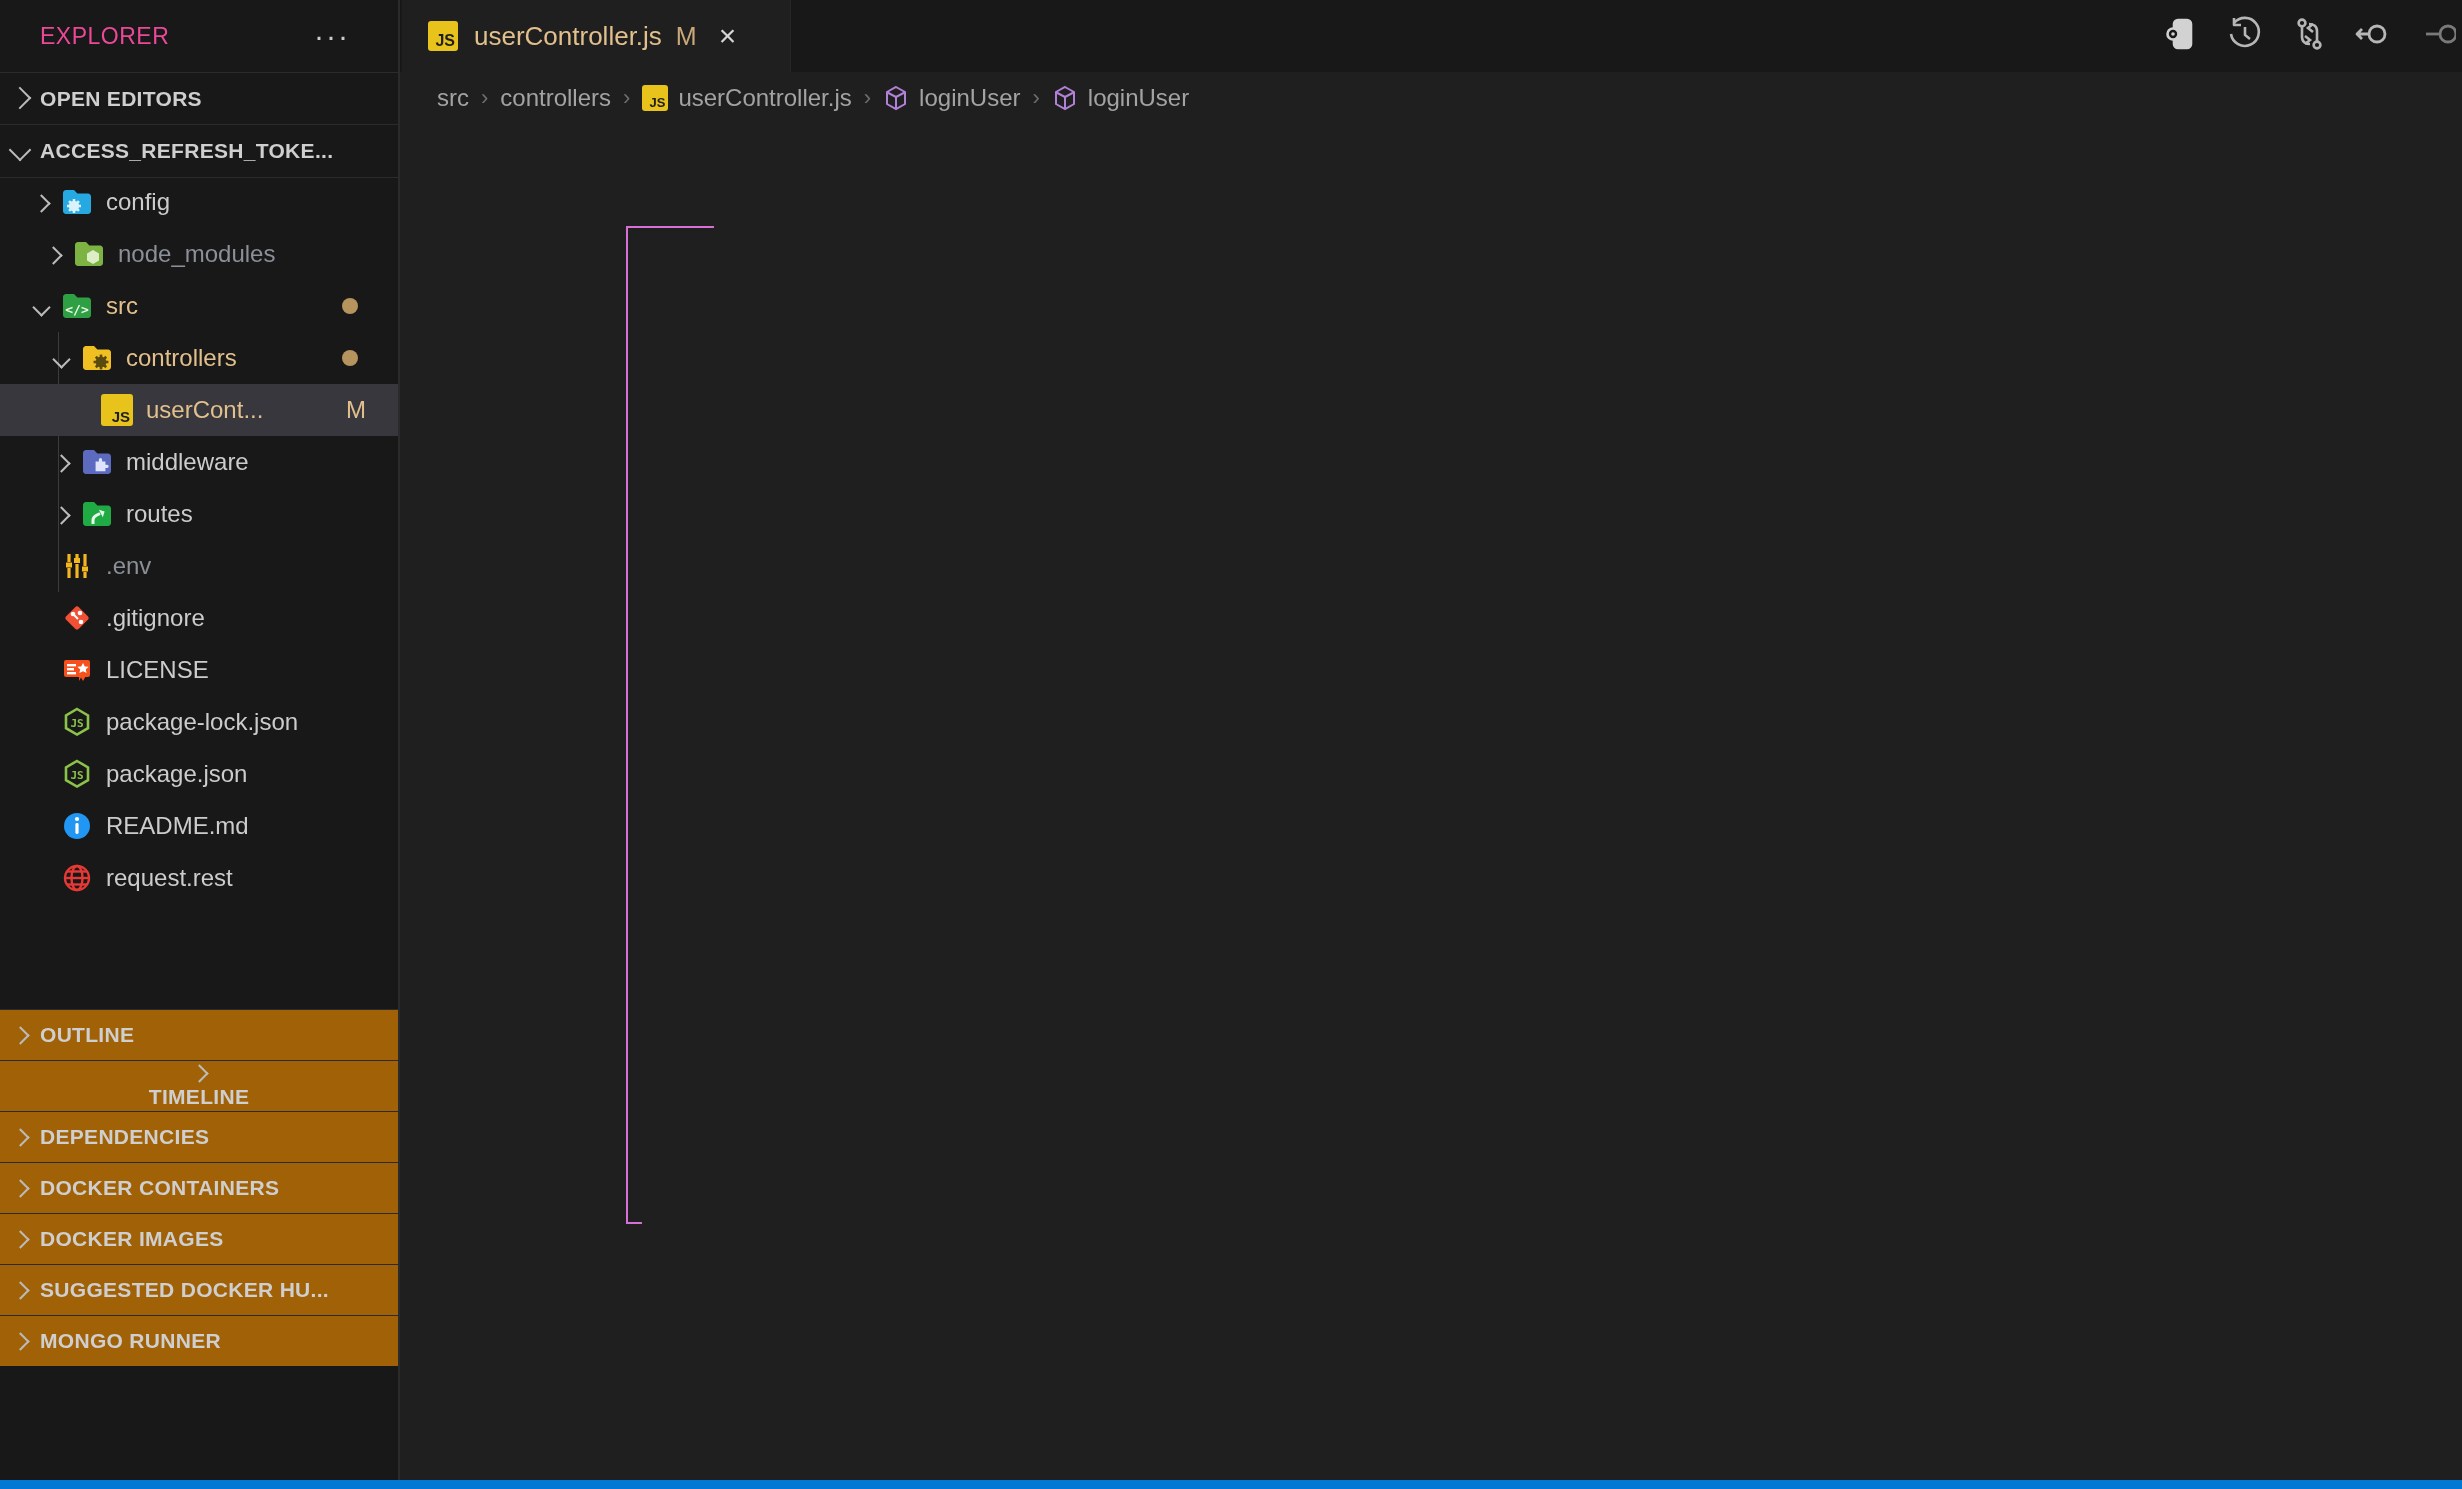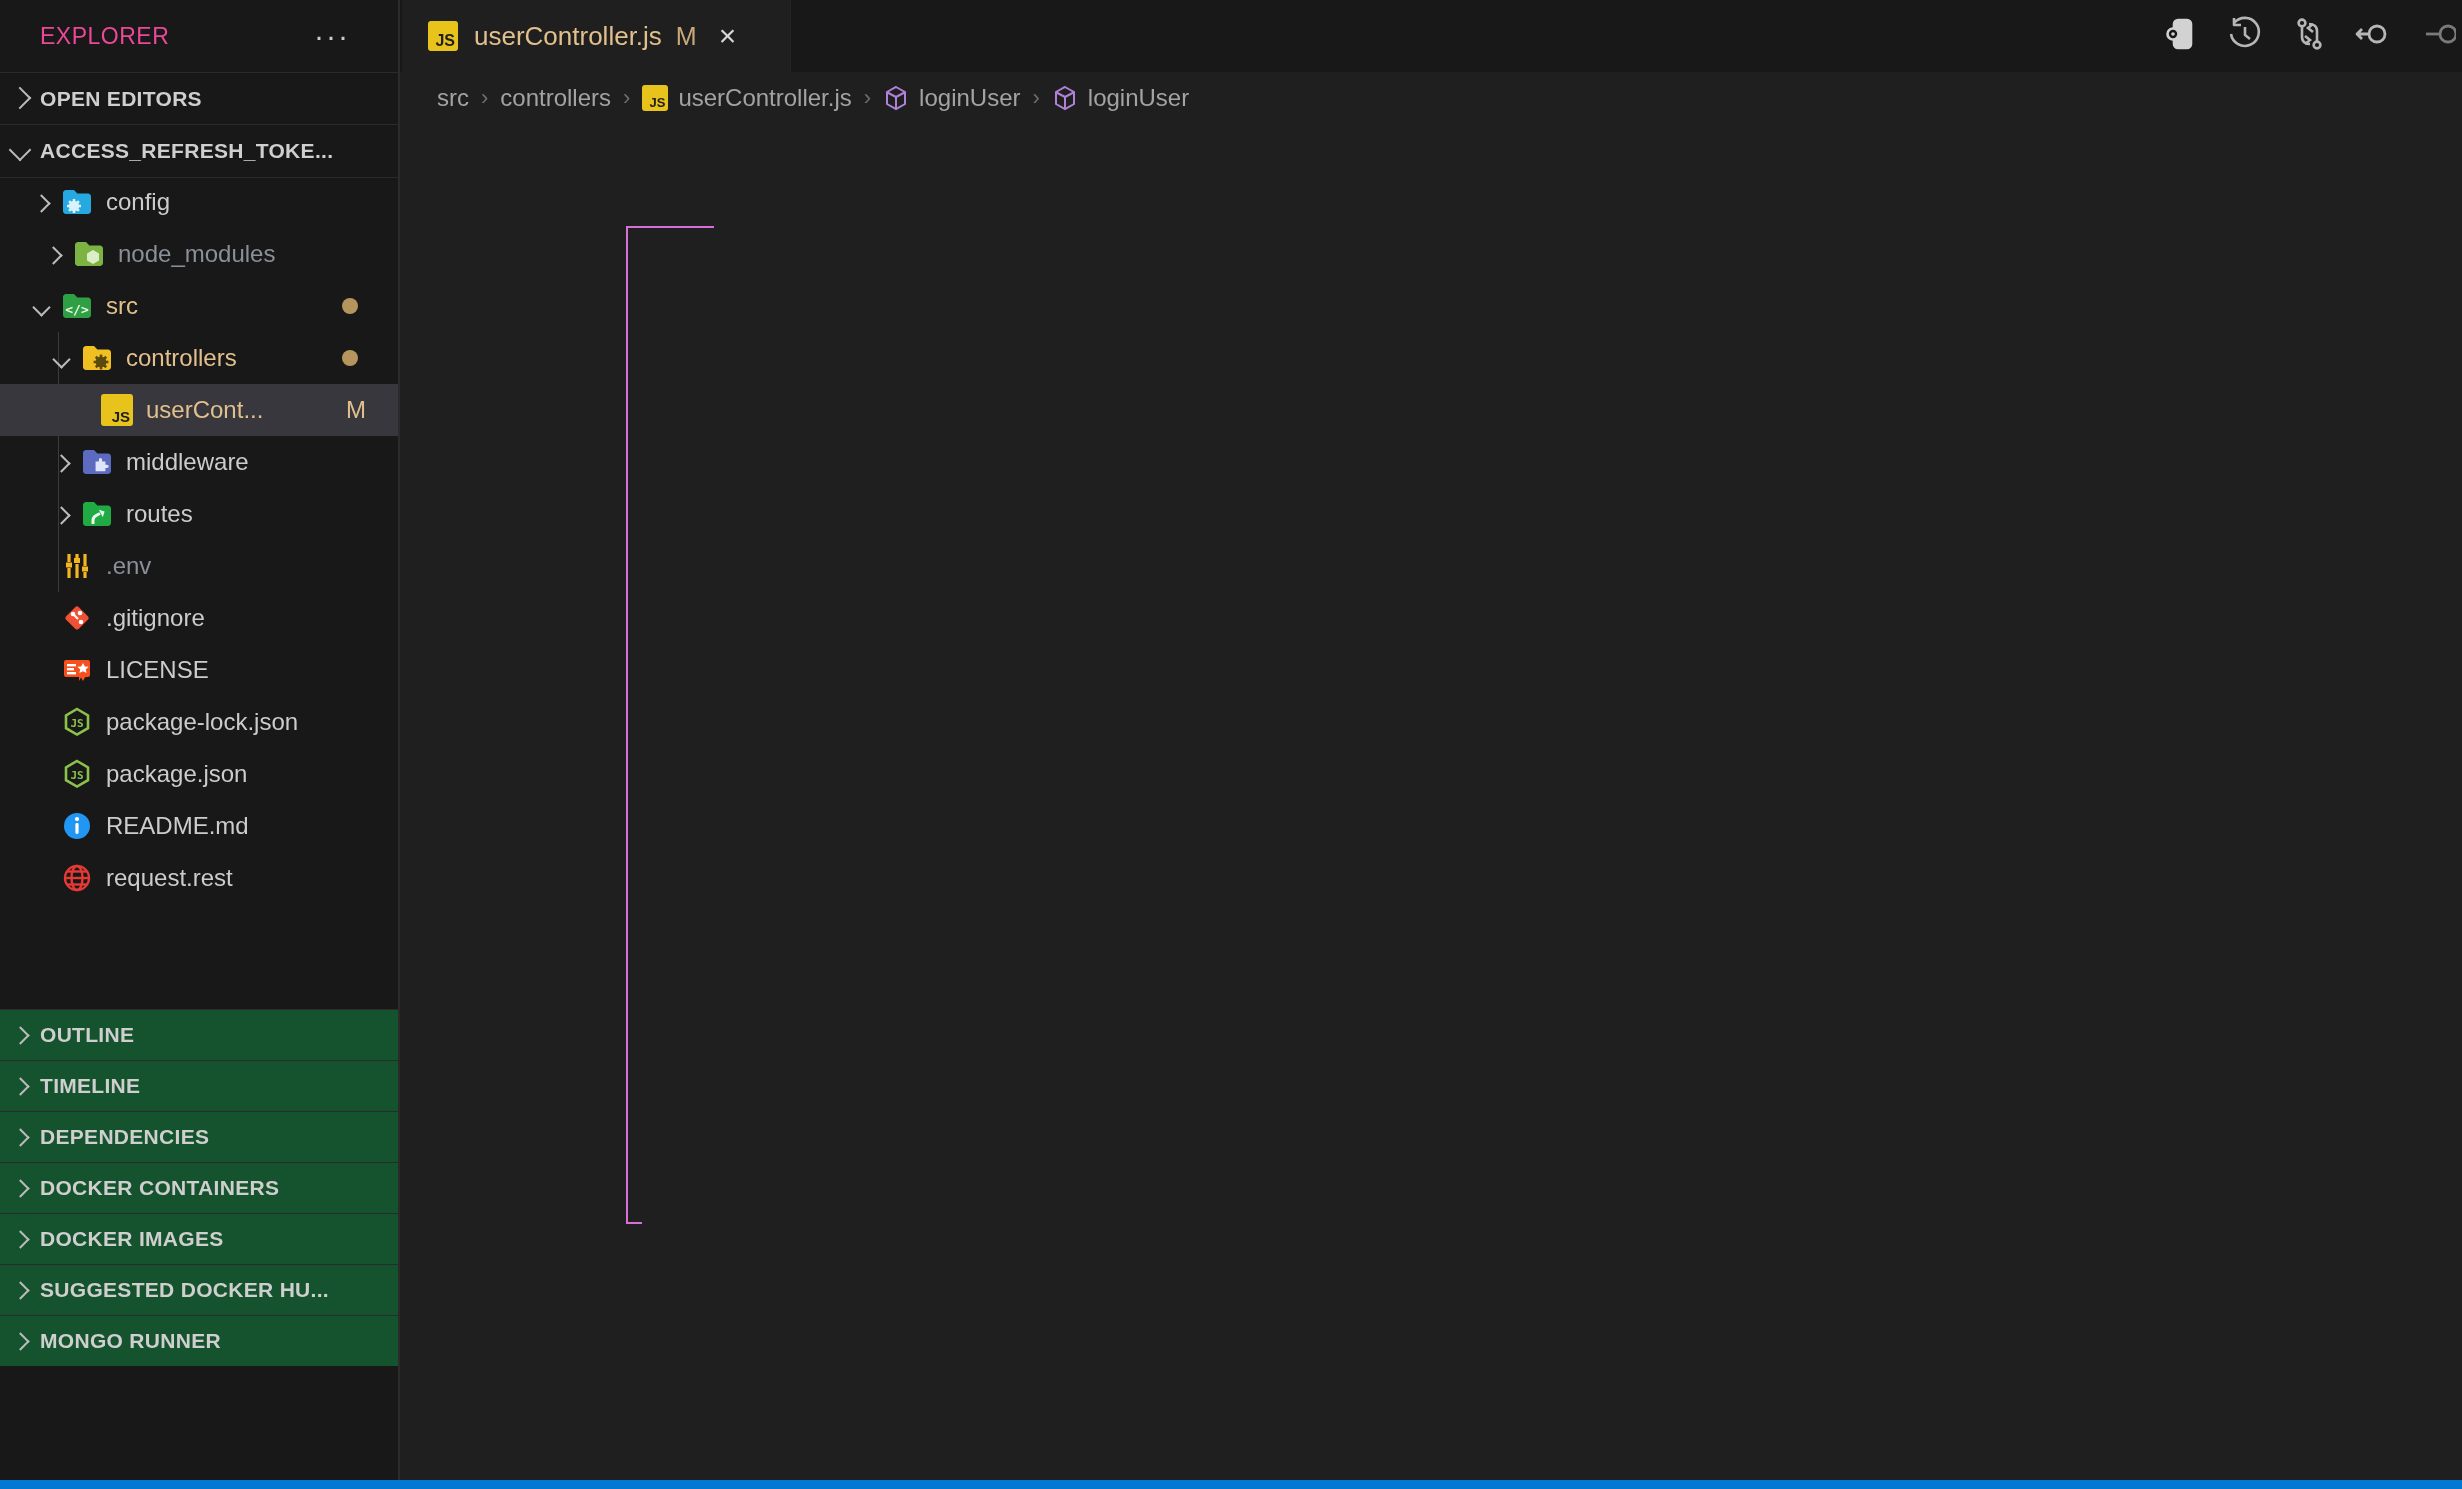--- a/index.html
+++ b/index.html
@@ -17,21 +17,21 @@
   #tree{position:absolute;top:176px;left:0;width:100%;height:833px;overflow:hidden;}
   .trow{position:relative;height:52px;display:flex;align-items:center;font-size:24px;color:#cccccc;white-space:nowrap;cursor:pointer;}
   .trow.sel{background:#37373d;}
   .trow .chv{width:26px;flex:none;text-align:center;}
   .trow .ic{width:34px;height:34px;flex:none;margin:0 12px 0 6px;display:flex;align-items:center;justify-content:center;}
   .trow .lab{overflow:hidden;text-overflow:ellipsis;}
   .trow .dot{position:absolute;right:40px;top:50%;width:16px;height:16px;margin-top:-8px;border-radius:50%;background:#b5945d;}
   .trow .mbadge{position:absolute;right:32px;color:#e2c08d;font-size:24px;}
   .mod{color:#e2c08d;} .dim{color:#8a8f98;}
   #guide{position:absolute;left:58px;top:52px;width:1px;background:#3c3c3c;}
-  #panels{position:absolute;left:0;top:1009px;width:100%;background:#14532d;}
+  #panels{position:absolute;left:0;top:1009px;width:100%;background:#a16207;}
   .chevron{display:inline-block;width:14px;height:14px;border-right:2.5px solid #bbb;border-bottom:2.5px solid #bbb;transform:rotate(-45deg);margin-top:2px;}
   .chevron.open{transform:rotate(45deg);margin-top:-4px;}
   
   #tabbar{position:absolute;left:400px;top:0;right:0;height:72px;background:#181818;border-bottom:1px solid #252525;}
   #tab{position:absolute;left:2px;top:0;width:388px;height:72px;background:#1f1f1f;display:flex;align-items:center;cursor:pointer;border-right:1px solid #252525;}
   .jschip{width:30px;height:30px;border-radius:3px;background:#e8c31c;color:#1e1e1e;font-weight:bold;font-size:16px;display:flex;align-items:flex-end;justify-content:flex-end;padding:0 3px 1px 0;box-sizing:border-box;flex:none;}
   #tab .lab{margin-left:16px;font-size:26px;color:#e2c08d;}
   #tab .m{margin-left:14px;font-size:25px;color:#c9a879;}
   #tab .x{margin-left:22px;font-size:30px;color:#d6d6d6;cursor:pointer;}
   #tab-actions{position:absolute;right:6px;top:0;height:72px;display:flex;align-items:center;gap:26px;overflow:hidden;}
@@ -241,21 +241,21 @@
             </svg>
           </span>
           <span class="lab ">request.rest</span>
         </div>
       </div>
     <div id="panels">
         <div class="sb-sec" style="height: 50px;">
           <span class="chv"><span class="chevron" style="width:11px;height:11px;border-width:2.4px;"></span></span>
           <span>OUTLINE</span>
         </div>
-        <div class="sb-sec" style="height: 50px;">
+        <div class="sb-sec" style="height: 50px; flex-direction: column;">
           <span class="chv"><span class="chevron" style="width:11px;height:11px;border-width:2.4px;"></span></span>
           <span>TIMELINE</span>
         </div>
         <div class="sb-sec" style="height: 50px;">
           <span class="chv"><span class="chevron" style="width:11px;height:11px;border-width:2.4px;"></span></span>
           <span>DEPENDENCIES</span>
         </div>
         <div class="sb-sec" style="height: 50px;">
           <span class="chv"><span class="chevron" style="width:11px;height:11px;border-width:2.4px;"></span></span>
           <span>DOCKER CONTAINERS</span>

